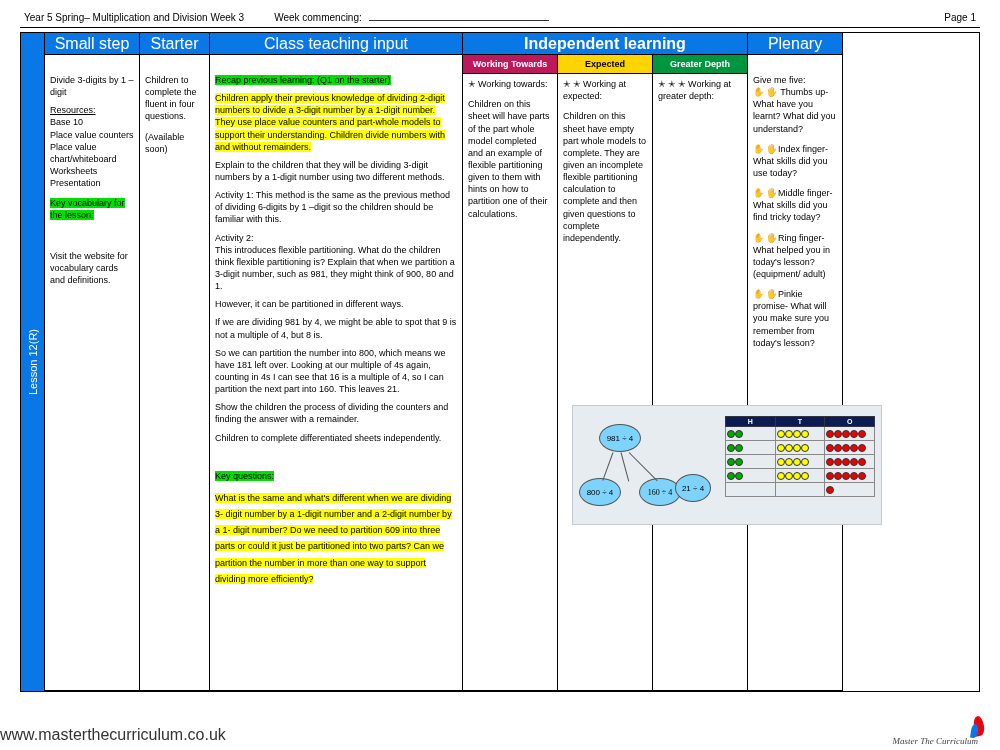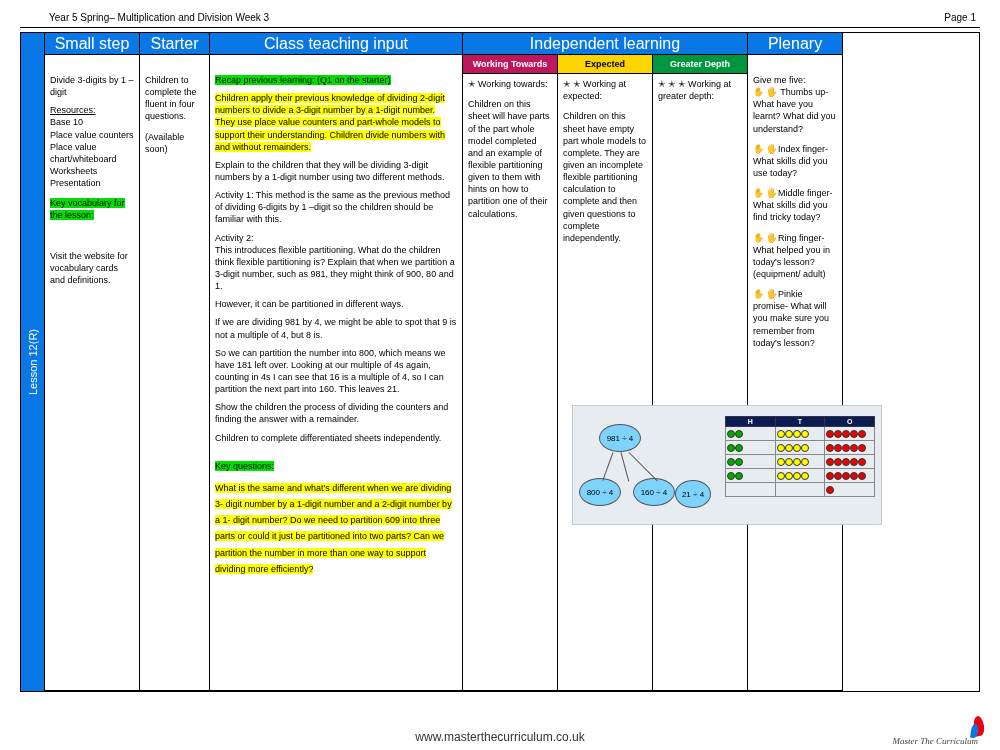--- a/index.html
+++ b/index.html
@@ -1,70 +1,74 @@
 <!DOCTYPE html>
 <html><head>
 <meta charset="utf-8">
 <style>
   * { box-sizing: border-box; margin: 0; padding: 0; }
   body { font-family: "Segoe UI", Arial, sans-serif; font-size: 10px; background: #fff; width: 1000px; height: 750px; position: relative; }
   .page { padding: 10px 20px 0 20px; }
   .header-bar { display: flex; justify-content: space-between; border-bottom: 1px solid #000; padding: 2px 4px 4px 4px; font-size: 10px; }
-  .hdr-left { display: flex; gap: 30px; margin-left: 25px; }
+  .hdr-left { display: flex; gap: 30px; }
   .hdr-line { border-bottom: 1px solid #333; display: inline-block; width: 180px; margin-left: 4px; }
   .outer { border: 1px solid #000; margin-top: 4px; display: flex; height: 660px; }
   .blue-rail { width: 24px; background: #0a77e6; border-right: 1px solid #000; position: relative; }
   .blue-rail .lesson { position: absolute; top: 50%; left: 50%; transform: translate(-50%,-50%) rotate(-90deg); white-space: nowrap; color: #fff; font-size: 11px; }
   .grid-wrap { flex: 1; display: grid; grid-template-columns: 95px 70px 253px 95px 95px 95px 95px; grid-template-rows: 22px 1fr; }
   .th { background: #0a77e6; color: #fff; font-size: 16px; display: flex; align-items: center; justify-content: center; border: 1px solid #000; border-top: none; border-left: none; text-align: center; }
-  .th.il { grid-column: 4 / 7; }
+  .th.il { grid-column: 4 / 7; font-weight: bold; }
   .cell { border: 1px solid #000; border-top: none; border-left: none; padding: 19px 5px; font-size: 9px; line-height: 1.35; overflow: hidden; }
   .small-step ul { list-style: none; }
   .small-step .res-h { text-decoration: underline; margin-top: 6px; }
   .hl-green { background: #00e000; display: inline; }
   .hl-yellow { background: #ffff00; display: inline; }
   .il-cell { display: flex; flex-direction: column; }
   .il-head { font-size: 9px; font-weight: bold; text-align: center; padding: 3px 2px; border-bottom: 1px solid #000; }
   .wt { background: #be185d; color: #fff; }
   .ex { background: #fdd300; color: #000; }
   .gd { background: #009640; color: #fff; }
   .il-body { padding: 4px 5px; font-size: 9px; line-height: 1.35; flex: 1; }
   .plenary ul { list-style: none; }
   .plenary li { margin-bottom: 8px; }
   .teaching p { margin-bottom: 6px; }
-  .kq { margin-top: 14px; }
+  .kq { margin-top: 24px; }
   .kq p { line-height: 1.8; }
-  .footer { position: absolute; bottom: 6px; left: 0; right: 0; text-align: center; font-size: 12px; color: #333; }
+  .footer { position: absolute; bottom: 6px; left: 0; right: 0; text-align: left; font-size: 16px; color: #333; }
   .brand { position: absolute; right: 22px; bottom: 4px; font-size: 9px; font-style: italic; font-family: cursive; color: #444; }
   .flame { position: absolute; right: 14px; bottom: 6px; width: 18px; height: 30px; }
   .flame::before { content:""; position:absolute; left:6px; top:2px; width:10px; height:20px; background:#e30613; border-radius: 50% 50% 50% 0; transform: rotate(-10deg); }
   .flame::after { content:""; position:absolute; left:3px; top:10px; width:7px; height:14px; background:#0a77e6; border-radius: 50% 50% 50% 0; transform: rotate(8deg); }
 
   
   .diagram { position:absolute; left: 572px; top: 405px; width: 310px; height: 120px; background:#e6ecef; border:1px solid #c5ccd0; }
   .bubble { position:absolute; background:#7dd3fc; border:1px solid #555; border-radius:50%; font-size:8px; display:flex; align-items:center; justify-content:center; }
   .b1 { left:26px; top:18px; width:42px; height:28px; }
   .b2 { left:6px;  top:72px; width:42px; height:28px; }
-  .b3 { left:60px; top:72px; width:42px; height:28px; }
-  .b4 { left:102px;top:74px; width:36px; height:28px; }
+  .b3 { left:66px; top:72px; width:42px; height:28px;font-family:Liberation Serif, serif; }
+  .b4 { left:102px;top:68px; width:36px; height:28px; }
   .dline { position:absolute; background:#555; height:1px; transform-origin:left; }
   .pv-table { position:absolute; left:152px; top:10px; width:150px; border-collapse:collapse; }
   .pv-table th { background:#0b1c52; color:#fff; font-size:7px; padding:1px; border:1px solid #334; width:33%; }
   .pv-table td { border:1px solid #888; padding:1px; height:14px; text-align:left; }
   .dot { display:inline-block; width:8px; height:8px; border-radius:50%; margin:0 0px; border:1px solid #333; vertical-align:middle; }
   .dg { background:#0a0; } .dy { background:#ff0; } .dr { background:#e00; }
 </style>
 </head>
 <body>
 
 <div class="page">
 
   <div class="header-bar">
     <div class="hdr-left">
       <span>Year 5 Spring– Multiplication and Division Week 3</span>
+      <span>
+        <span>Week commencing:</span>
+        <span class="hdr-line"></span>
+      </span>
     </div>
     <span>Page 1</span>
   </div>
 
   <div class="outer">
     <div class="blue-rail">
       <div class="lesson">Lesson 12(R)</div>
     </div>
 
     <div class="grid-wrap">

